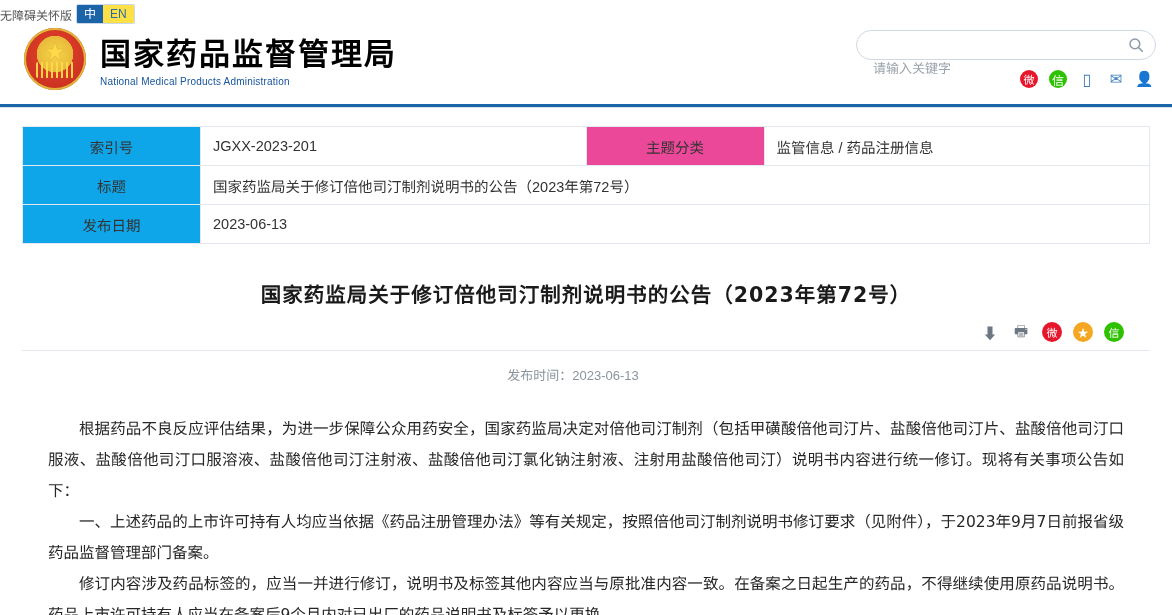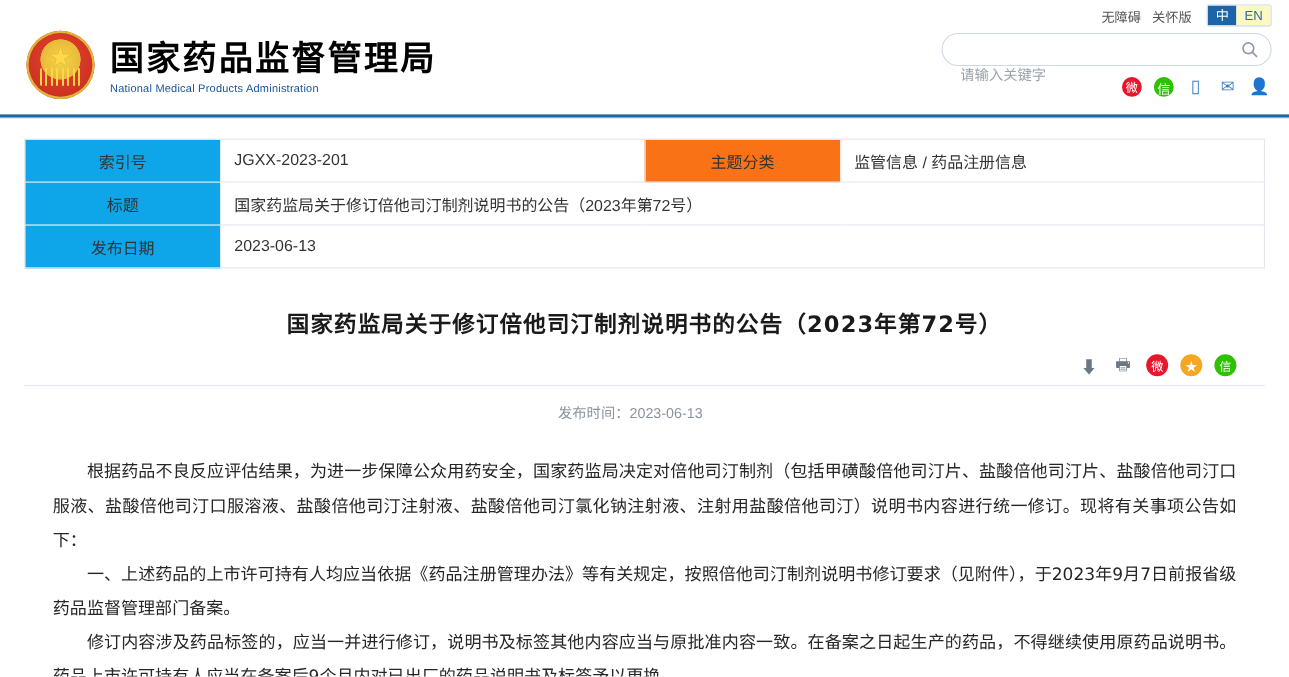--- a/index.html
+++ b/index.html
@@ -7,42 +7,41 @@
     margin: 0; padding: 0;
     width: 1172px; height: 615px;
     background: #ffffff;
     font-family: "Liberation Sans", sans-serif;
     overflow: hidden;
   }
   
   .top-bar {
     height: 28px;
     display: flex;
-    justify-content: flex-end;
     align-items: center;
     padding-right: 16px;
-    gap: 10px;
+    gap: 0;
     font-size: 12px;
     color: #555;
   }
   .top-bar .tb-link { color: #555; text-decoration: none; }
   .lang-switch {
     display: inline-flex;
     border: 1px solid #c8d8ea;
     border-radius: 2px;
     overflow: hidden;
     margin-left: 4px;
   }
   .lang-switch span {
     font-size: 12px;
     padding: 1px 7px;
     line-height: 16px;
   }
   .lang-cn { background: #1b64a8; color: #fff; }
-  .lang-en { background: #fef9c3; color: #2a6ba8; }
+  .lang-en { background: #fde047; color: #2a6ba8; }
 
   
   .header {
     position: relative;
     height: 74px;
     padding: 0 16px 0 24px;
     display: flex;
     align-items: flex-start;
   }
   .brand { display: flex; align-items: center; gap: 14px; }
@@ -162,21 +161,21 @@
     padding: 6px 12px;
     vertical-align: middle;
   }
   td.lbl {
     width: 178px;
     background: #0ea5e9;
     text-align: center;
     color: #333;
   }
   td.val { background: #fff; }
-  td.lbl2 { width: 178px; background: #f97316; text-align: center; }
+  td.lbl2 { width: 178px; background: #ec4899; text-align: center; }
 
   .doc-title {
     text-align: center;
     font-size: 20.5px;
     font-weight: bold;
     color: #1a1a1a;
     letter-spacing: 1px;
     margin: 34px 0 0 0;
     font-family: "DejaVu Sans", "Liberation Sans", sans-serif;
   }

